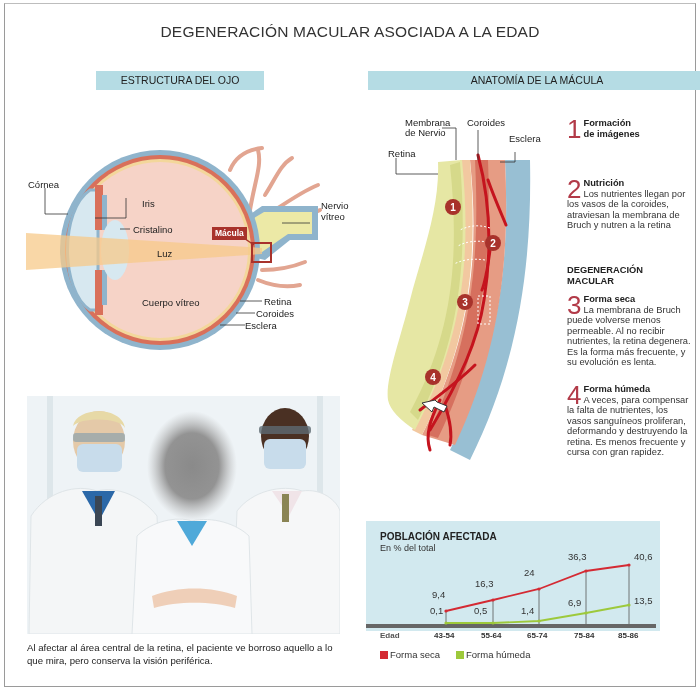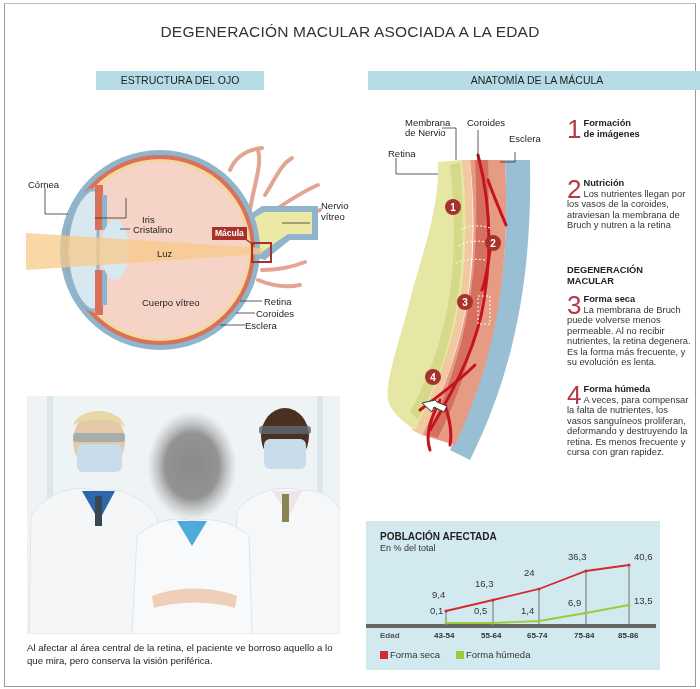--- a/index.html
+++ b/index.html
@@ -11,21 +11,21 @@
   .sec-left { left: 96px; width: 168px; }
   .sec-right { left: 368px; width: 338px; }
   .lbl { position: absolute; font-size: 9.5px; color: #222; white-space: nowrap; line-height: 11px; }
   svg { position: absolute; }
   .num { color: #b23a48; font-size: 26px; line-height: 20px; font-weight: normal; float: left; margin-right: 2px; margin-top: 1px; }
   .note { position: absolute; left: 567px; width: 125px; font-size: 9.3px; line-height: 10.5px; color: #333; }
   .note .hd { font-weight: bold; color: #222; }
   .degen-title { position: absolute; left: 567px; top: 265px; font-size: 9.3px; font-weight: bold; line-height: 10.5px; color: #222; }
   .photo { position: absolute; left: 27px; top: 396px; width: 313px; height: 238px; overflow: hidden; background: linear-gradient(90deg, #e9eef1 0%, #f5f8fa 30%, #eef3f6 60%, #e6edf1 100%); }
   .caption { position: absolute; left: 27px; top: 642px; width: 320px; font-size: 9.6px; line-height: 12.5px; color: #222; }
-  .chart-box { position: absolute; left: 366px; top: 521px; width: 294px; height: 149px; background: #d2e9ef; }
+  .chart-box { position: absolute; left: 366px; top: 521px; width: 294px; height: 110px; background: #d2e9ef; }
   .chart-title { position: absolute; left: 14px; top: 10px; font-size: 10px; font-weight: bold; color: #222; }
   .chart-sub { position: absolute; left: 14px; top: 22px; font-size: 9px; color: #333; }
   .legend { position: absolute; top: 128px; font-size: 9.5px; color: #333; display: flex; align-items: center; }
   .swatch { width: 8px; height: 8px; display: inline-block; margin-right: 2px; }
   .dl { position: absolute; font-size: 9.5px; color: #333; }
   .age { position: absolute; top: 110px; font-size: 8px; font-weight: bold; color: #333; }
 </style>
 </head>
 <body>
 
@@ -78,21 +78,21 @@
     <polyline points="126,88 126,108 95,108"></polyline>
     <line x1="120" y1="119" x2="130" y2="119"></line>
     <line x1="282" y1="113" x2="310" y2="113"></line>
     <line x1="240" y1="191" x2="262" y2="191"></line>
     <line x1="236" y1="203" x2="255" y2="203"></line>
     <line x1="220" y1="215" x2="245" y2="215"></line>
   </g>
 </svg>
 
 <div class="lbl" style="left:28px;top:179px;">Córnea</div>
-<div class="lbl" style="left:118px;top:214px;padding-left:24px;">Iris</div>
+<div class="lbl" style="left:118px;top:198px;padding-left:24px;">Iris</div>
 <div class="lbl" style="left:133px;top:224px;">Cristalino</div>
 <div class="lbl" style="left:157px;top:248px;">Luz</div>
 <div class="lbl" style="left:212px;top:227px;background:#a8322b;color:#fff;font-weight:bold;font-size:8.5px;padding:1px 3px;">Mácula</div>
 <div class="lbl" style="left:321px;top:200px;">Nervio</div>
 <div class="lbl" style="left:321px;top:211px;">vítreo</div>
 <div class="lbl" style="left:142px;top:297px;">Cuerpo vítreo</div>
 <div class="lbl" style="left:264px;top:296px;">Retina</div>
 <div class="lbl" style="left:256px;top:308px;">Coroides</div>
 <div class="lbl" style="left:245px;top:320px;">Esclera</div>
 

